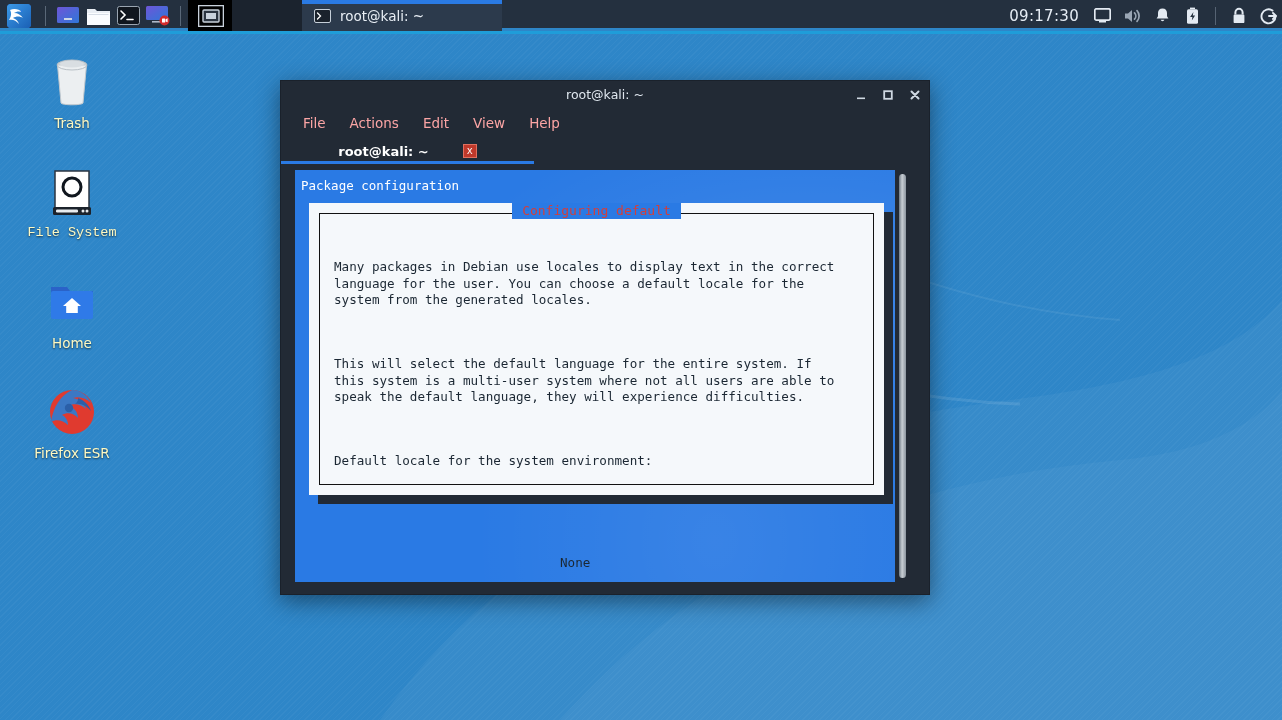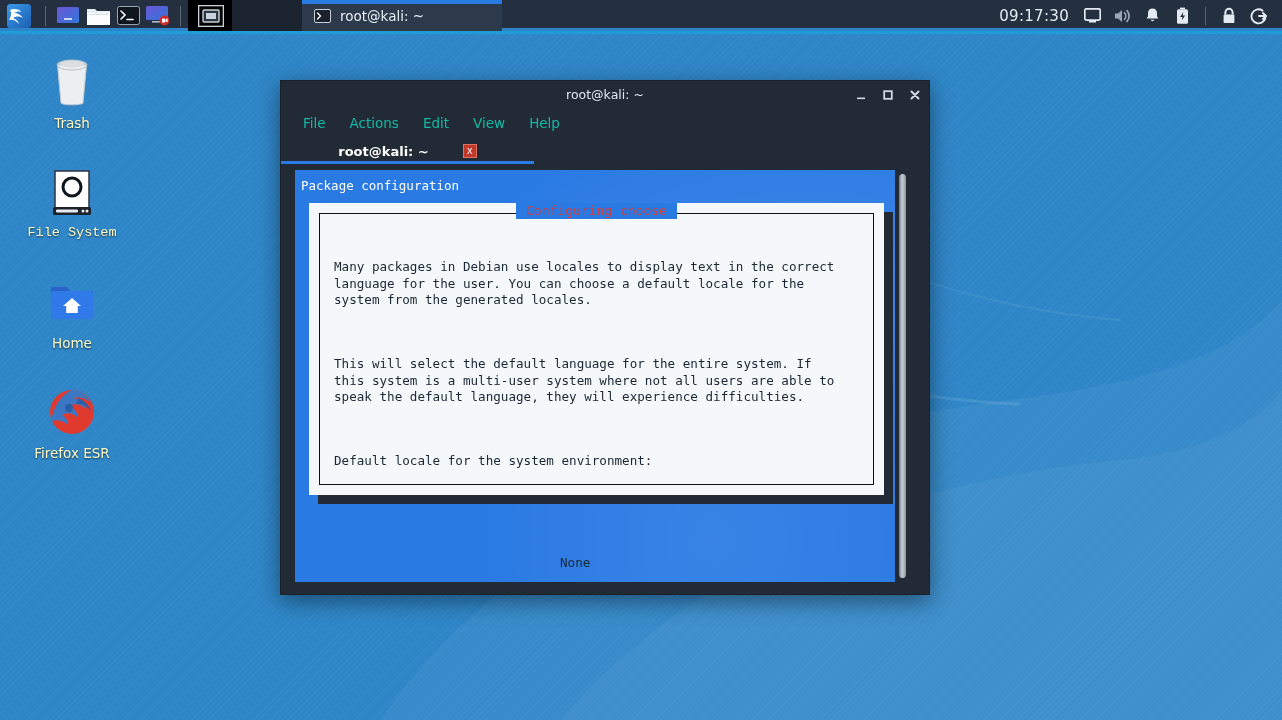--- a/index.html
+++ b/index.html
@@ -63,21 +63,21 @@
     padding: 0 12px;
     cursor:pointer;
   }
   .taskbutton::before {
     content:""; position:absolute; left:0; right:0; top:0; height:4px; background:#2a7ae4;
   }
   .taskbutton .tb-label {
     color:#e8eef5; font-size:13.5px; white-space:nowrap;
   }
   .panel-right {
-    margin-left:auto; display:flex; align-items:center; height:31px; padding-right:10px; gap:4px;
+    margin-left:auto; display:flex; align-items:center; height:31px; padding-right:0; gap:4px;
   }
   .clock { color:#e6edf5; font-size:15px; letter-spacing:0.3px; margin-right:6px; }
   .tray-icon {
     width:26px; height:31px; display:flex; align-items:center; justify-content:center;
     cursor:pointer;
   }
   .tray-sep { width:1px; height:18px; background:#566373; margin:0 6px; }
 
   
   .desk-icon {
@@ -104,21 +104,21 @@
     display:flex; align-items:center; justify-content:center;
   }
   .win-title { color:#dfe6ee; font-size:12.5px; }
   .win-controls {
     position:absolute; right:8px; top:0; height:27px; display:flex; align-items:center; gap:14px;
   }
   .win-btn { width:13px; height:13px; display:flex; align-items:center; justify-content:center; cursor:pointer; }
   .menubar {
     height:30px; background:#222a35; display:flex; align-items:center; padding-left:22px; gap:24px;
   }
-  .menu-item { color:#14b8a6; font-size:13.5px; cursor:pointer; }
+  .menu-item { color:#fca5a5; font-size:13.5px; cursor:pointer; }
   .tabbar {
     height:26px; background:#222a35; position:relative; display:flex; align-items:center;
   }
   .tab {
     position:relative; height:26px; width:253px;
     display:flex; align-items:center; justify-content:center; gap:34px; cursor:pointer;
   }
   .tab .tab-label { color:#ffffff; font-size:13px; font-weight:bold; }
   .tab::after {
     content:""; position:absolute; left:0; right:0; bottom:0; height:3px; background:#2a7ae4;
@@ -435,21 +435,21 @@
     <div class="term-screen">
 
       <div class="pkgconf-title">Package configuration</div>
 
       <div class="dialog-wrap">
         <div class="dialog-shadow"></div>
         <div class="dialog">
           <div class="dialog-inner">
 
             <div class="dlg-title-bar">
-              <span class="dlg-title">Configuring choose</span>
+              <span class="dlg-title">Configuring default</span>
             </div>
 
             <div class="dlg-content">
               <div class="dlg-para">Many packages in Debian use locales to display text in the correct
 language for the user. You can choose a default locale for the
 system from the generated locales.</div>
               <div class="dlg-para">This will select the default language for the entire system. If
 this system is a multi-user system where not all users are able to
 speak the default language, they will experience difficulties.</div>
               <div>Default locale for the system environment:</div>

